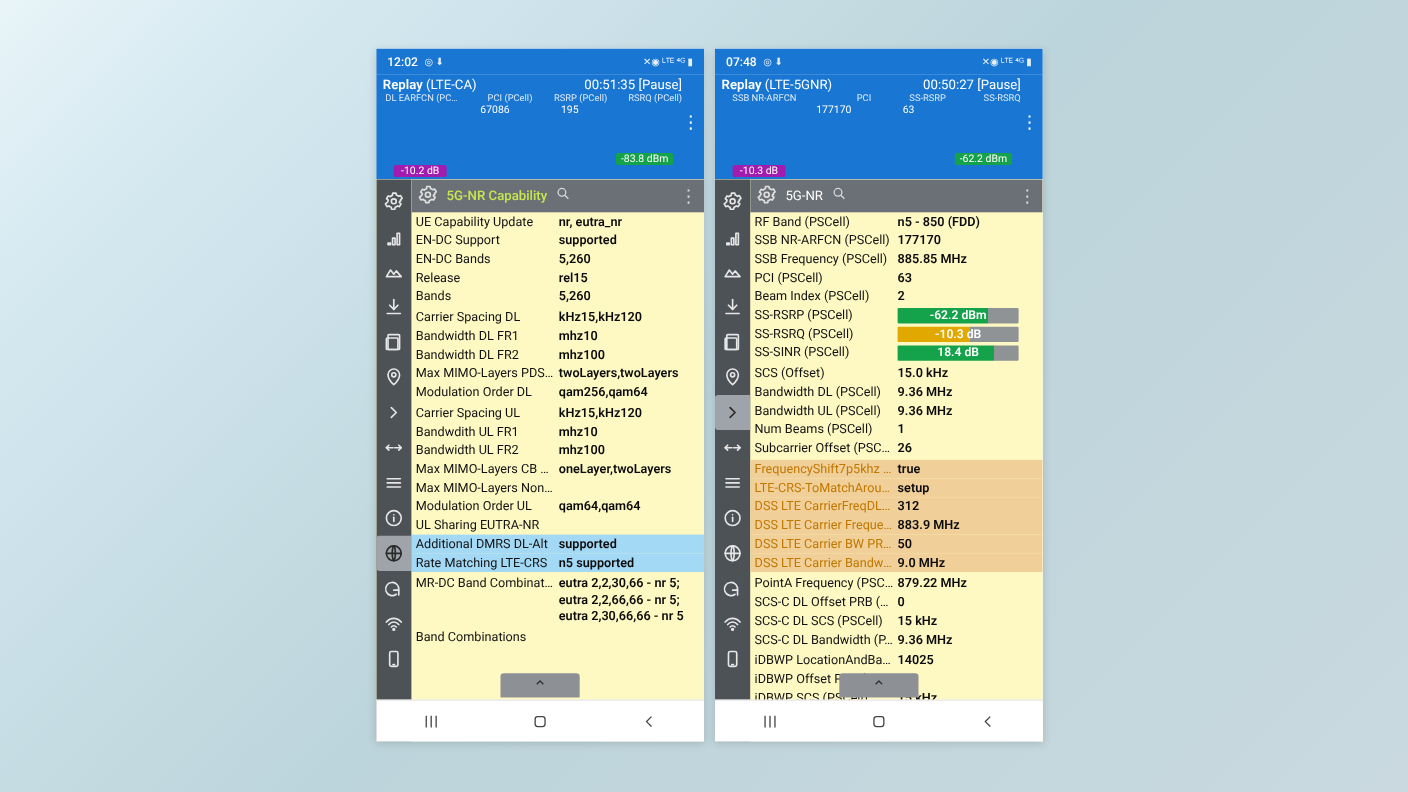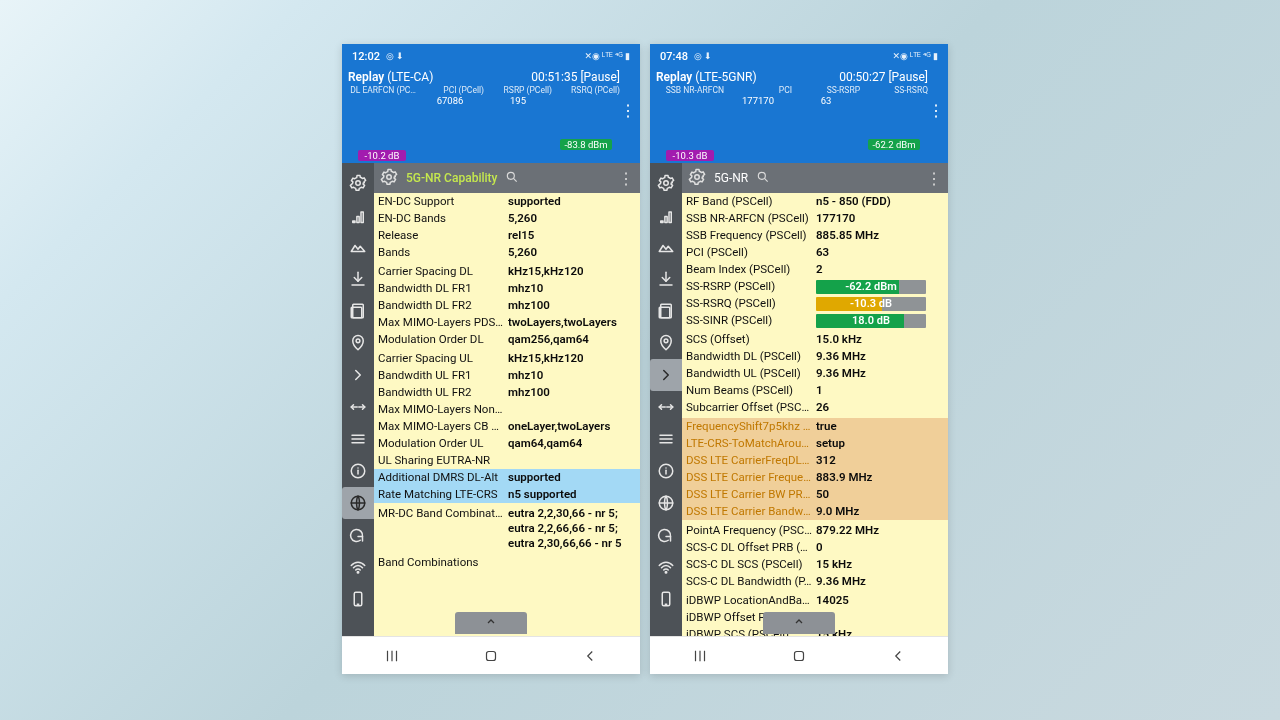--- a/index.html
+++ b/index.html
@@ -238,20 +238,24 @@
      <span class="tab active">5G-NR Capability</span>
      <span class="mag"><svg width="14" height="14" viewBox="0 0 24 24" fill="none" stroke="currentColor" stroke-width="2">
               <circle cx="10" cy="10" r="6"></circle>
               <line x1="20" y1="20" x2="14.5" y2="14.5"></line>
             </svg></span>
      <span class="sp"></span>
      <span class="kebab">⋮</span>
         </div>
         <div class="rows">
           <div class="row">
+            <div class="k">UE Capability Update</div>
+            <div class="v">nr, eutra_nr</div>
+          </div>
+          <div class="row">
             <div class="k">EN-DC Support</div>
             <div class="v">supported</div>
           </div>
           <div class="row">
             <div class="k">EN-DC Bands</div>
             <div class="v">5,260</div>
           </div>
           <div class="row">
             <div class="k">Release</div>
             <div class="v">rel15</div>
@@ -288,26 +292,26 @@
           </div>
           <div class="row">
             <div class="k">Bandwdith UL FR1</div>
             <div class="v">mhz10</div>
           </div>
           <div class="row">
             <div class="k">Bandwidth UL FR2</div>
             <div class="v">mhz100</div>
           </div>
           <div class="row">
+            <div class="k">Max MIMO-Layers CB P…</div>
+            <div class="v">oneLayer,twoLayers</div>
+          </div>
+          <div class="row">
             <div class="k">Max MIMO-Layers NonC…</div>
             <div class="v"></div>
-          </div>
-          <div class="row">
-            <div class="k">Max MIMO-Layers CB P…</div>
-            <div class="v">oneLayer,twoLayers</div>
           </div>
           <div class="row">
             <div class="k">Modulation Order UL</div>
             <div class="v">qam64,qam64</div>
           </div>
           <div class="row">
             <div class="k">UL Sharing EUTRA-NR</div>
             <div class="v"></div>
           </div>
           <div class="row hl-blue">
@@ -516,21 +520,21 @@
           <div class="row">
             <div class="k">SS-RSRP (PSCell)</div>
             <div class="v"><span class="vpill green">-62.2 dBm</span></div>
           </div>
           <div class="row">
             <div class="k">SS-RSRQ (PSCell)</div>
             <div class="v"><span class="vpill yellow">-10.3 dB</span></div>
           </div>
           <div class="row">
             <div class="k">SS-SINR (PSCell)</div>
-            <div class="v"><span class="vpill green2">18.0 dB</span></div>
+            <div class="v"><span class="vpill green2">18.4 dB</span></div>
           </div>
           <div class="sep"></div>
           <div class="row">
             <div class="k">SCS (Offset)</div>
             <div class="v">15.0 kHz</div>
           </div>
           <div class="row">
             <div class="k">Bandwidth DL (PSCell)</div>
             <div class="v">9.36 MHz</div>
           </div>

